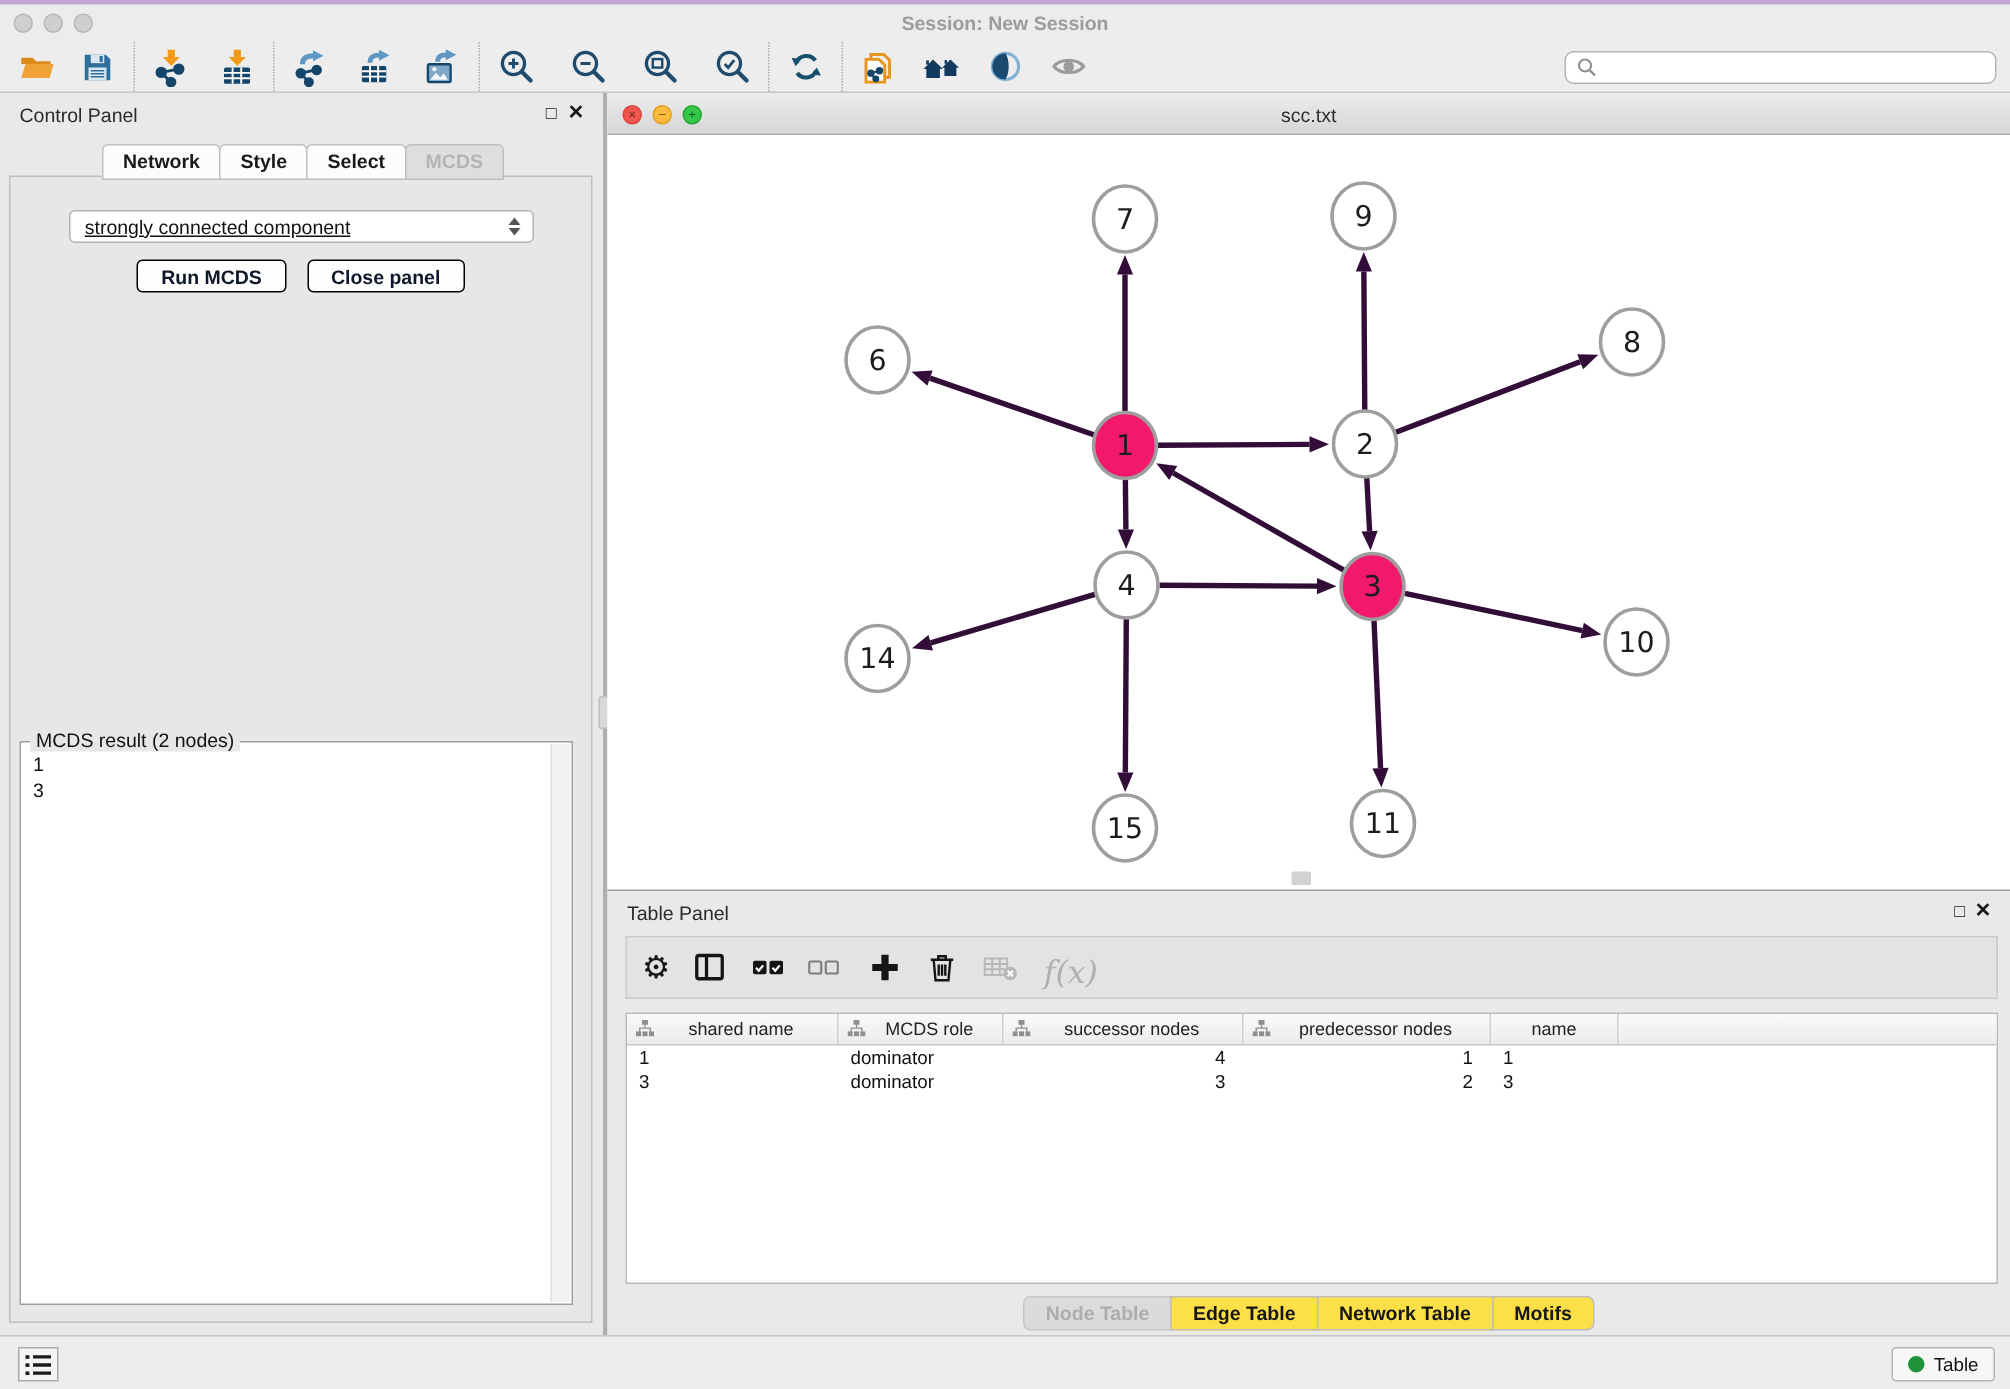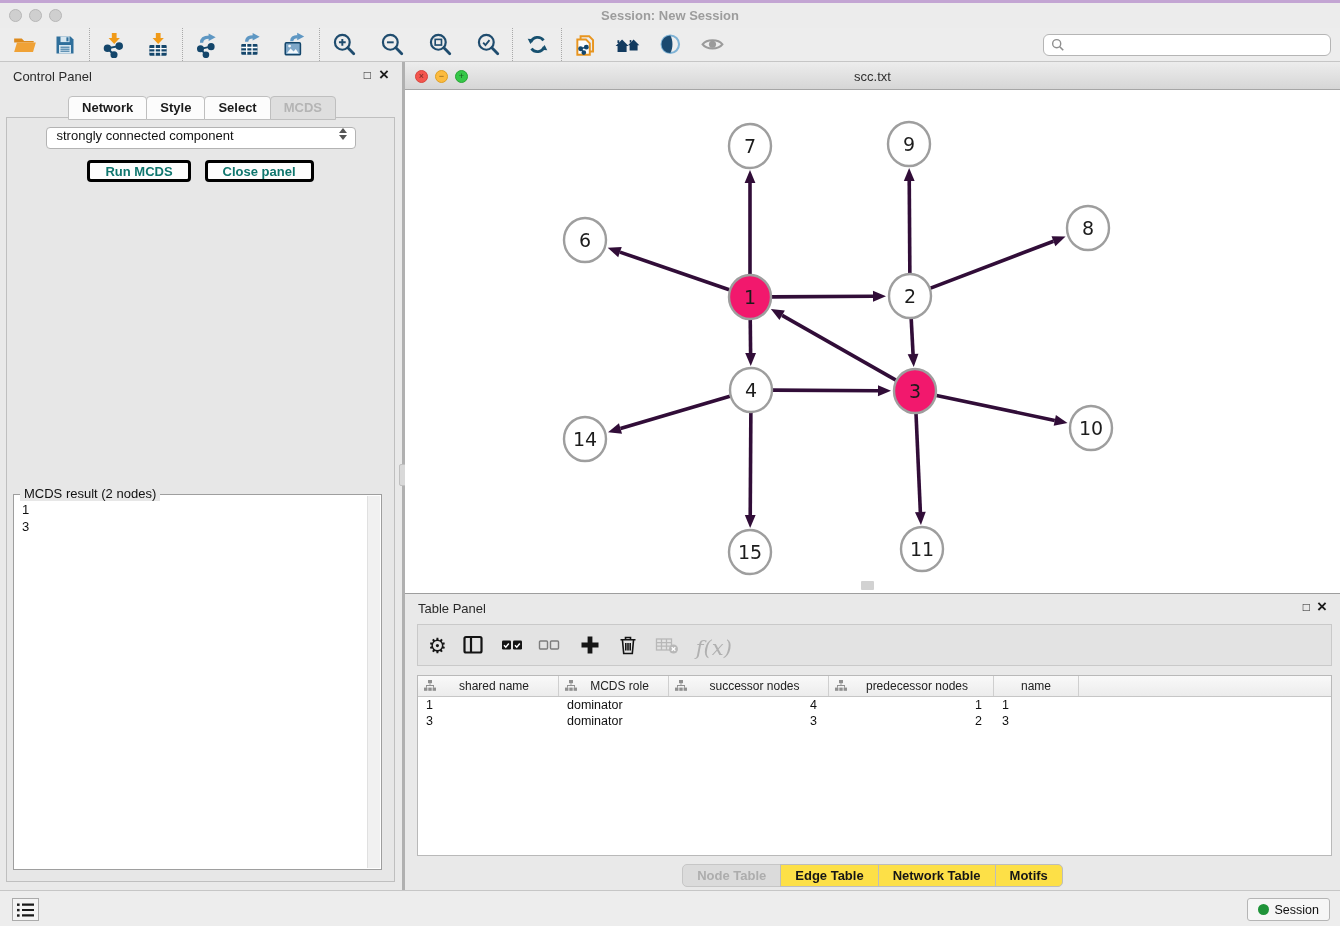--- a/index.html
+++ b/index.html
@@ -36,29 +36,29 @@
   .ph-close { position:absolute; top:3px; font-size:17px; font-weight:900; color:#1A1A1A; cursor:default; }
   .control-panel .ph-float { right:32px; } .control-panel .ph-close { right:14px; }
 
   .cp-tabs { position:absolute; left:0; top:34px; width:100%; display:flex; justify-content:center; z-index:2; }
   .cp-tab { padding:3px 13px 4px; background:#FCFCFC; border:1px solid #BFBFBF; margin-right:-1px;
     font-size:13px; font-weight:700; color:#1A1A1A; border-radius:4px 4px 0 0; }
   .cp-tab.active { background:#DEDEDE; color:#B4B4B4; }
 
   .cp-body { position:absolute; left:6px; right:8px; top:55px; bottom:8px; border:1px solid #BFBFBF; background:#E7E7E7; }
   .opt-label { margin-top:18px; text-align:center; font-size:13px; color:#111; }
-  .dropdown { margin:9px auto 0; width:310px; height:22px; background:#fff; border:1px solid #B3B3B3;
-    border-radius:4px; display:flex; padding:0 8px 0 10px; font-size:13px; color:#111; }
+  .dropdown { margin:22px auto 0; width:310px; height:22px; background:#fff; border:1px solid #B3B3B3;
+    border-radius:4px; display:flex; align-items:center; padding:0 8px 0 10px; font-size:13px; color:#111;text-decoration:underline; }
   .dropdown .dd-text { flex:1; }
   .stepper { display:flex; flex-direction:column; gap:2px; align-items:center; }
   .stepper .up   { width:0; height:0; border-left:4px solid transparent; border-right:4px solid transparent; border-bottom:5px solid #555; }
   .stepper .down { width:0; height:0; border-left:4px solid transparent; border-right:4px solid transparent; border-top:5px solid #555; }
   .btn-row { display:flex; justify-content:center; gap:14px; margin-top:11px; }
-  .mac-btn { height:22px; padding:0 15px; background:#FDFDFD; border:3px solid #000000; border-radius:4px;
-    font-size:13px; font-weight:600; color:#0f766e; display:flex; align-items:center; }
+  .mac-btn { height:22px; padding:0 15px; background:#FDFDFD; border:1px solid #000000; border-radius:4px;
+    font-size:13px; font-weight:600; color:#0f172a; display:flex; align-items:center; }
 
   .result { position:absolute; left:6px; right:12px; top:376px; bottom:11px; border:1px solid #9E9E9E; background:#fff; }
   .result-legend { position:absolute; top:-9px; left:6px; background:#E7E7E7; padding:0 4px; font-size:13px; color:#111; }
   .result-lines { padding:6px 0 0 8px; font-size:13px; color:#111; line-height:17px; }
   .result-scroll { position:absolute; top:1px; bottom:1px; right:1px; width:13px; background:#F1F1F1; border-left:1px solid #E0E0E0; }
 
   
   .v-divider { position:absolute; left:402px; top:62px; width:3px; height:828px; background:#B0B0B0; }
   .v-grip { position:absolute; left:-3px; top:402px; width:9px; height:22px; background:#D9D9D9; border:1px solid #C0C0C0; border-radius:2px; }
 
@@ -519,15 +519,15 @@
         </g>
       <g fill="#1A1A1A">
           <rect x="1" y="1.5" width="2.6" height="2.4"></rect>
           <rect x="1" y="6.9" width="2.6" height="2.4"></rect>
           <rect x="1" y="12.3" width="2.6" height="2.4"></rect>
         </g>
     </svg>
   </div>
   <div class="sb-mem">
     <span class="mem-dot"></span>
-    <span class="lbl">Session</span>
+    <span class="lbl">Table</span>
   </div>
 </div>
 
 </body></html>

